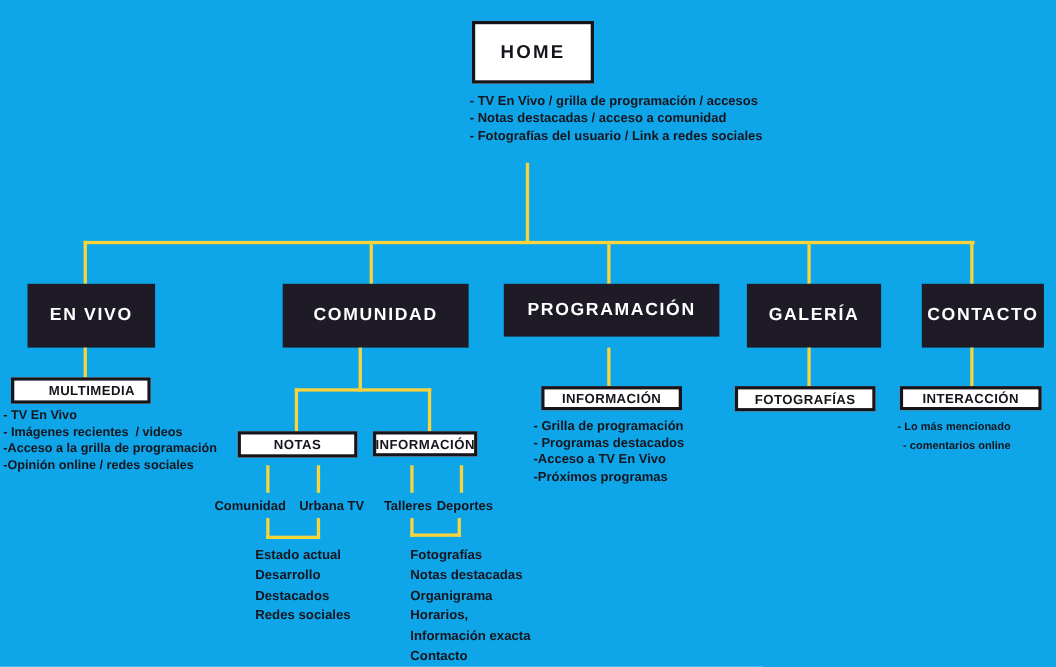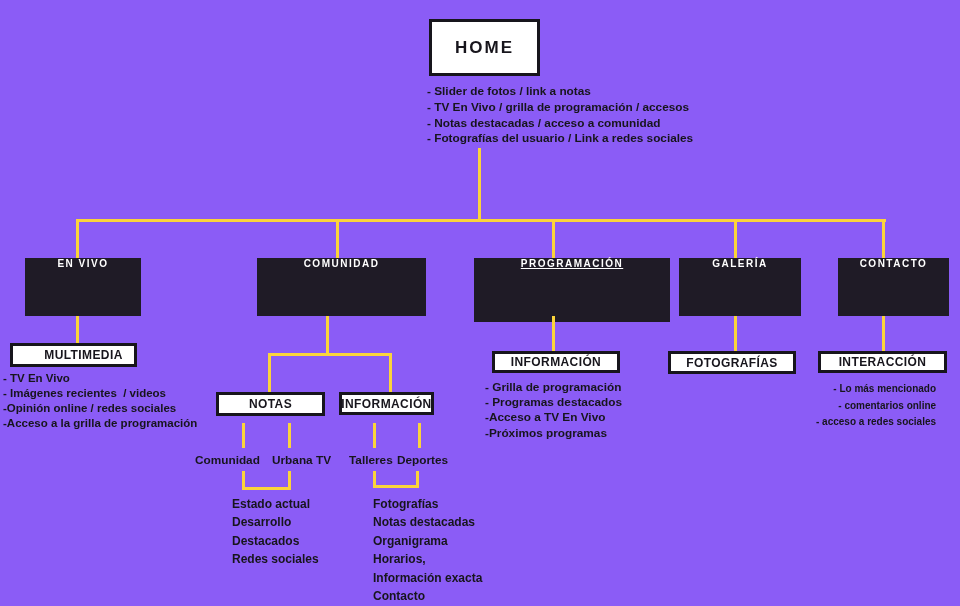--- a/index.html
+++ b/index.html
@@ -3,80 +3,79 @@
 <meta charset="utf-8">
 <style>
   :root{
     --accent:#FBD43B;
     --dark:#1F1B26;
     --ink:#17151C;
   }
   *{margin:0;padding:0;box-sizing:border-box;}
   body{background:#ffffff;font-family:"Liberation Sans", sans-serif;}
   .canvas{
-    position:relative;width:960px;height:606px;background:#8b5cf6;overflow:hidden;
+    position:relative;width:960px;height:606px;background:#0ea5e9;overflow:hidden;
     color:var(--ink);
   }
   .connector{position:absolute;background:var(--accent);}
   .bracket-down{ 
     position:absolute;border:3px solid var(--accent);border-bottom:none;background:transparent;
   }
   .bracket-up{ 
     position:absolute;border:3px solid var(--accent);border-top:none;background:transparent;
   }
   .box-home{
     position:absolute;background:#fff;border:3px solid var(--ink);
     display:flex;align-items:center;justify-content:center;
     font-weight:700;font-size:17px;letter-spacing:2px;color:var(--ink);
   }
   .node-dark{
     position:absolute;background:var(--dark);color:#ffffff;
-    display:flex;align-items:flex-start;justify-content:center;
-    font-weight:700;font-size:10px;letter-spacing:1.5px;
+    display:flex;align-items:center;justify-content:center;
+    font-weight:700;font-size:16px;letter-spacing:1.5px;
   }
   .sub-box{
     position:absolute;background:#ffffff;border:3px solid var(--ink);
     display:flex;align-items:center;justify-content:center;
     font-weight:700;font-size:12px;letter-spacing:.4px;color:var(--ink);
   }
   .notes{position:absolute;font-weight:700;color:var(--ink);}
   .note{white-space:pre;}
   .leaf-label{position:absolute;font-weight:700;font-size:11.8px;color:var(--ink);white-space:pre;}
 </style>
 </head>
 <body>
 
 <div class="canvas">
 
   <div class="box-home" style="left:429px;top:19px;width:111px;height:57px;">
     <span>HOME</span>
   </div>
 
   <div class="notes" style="left:427px;top:84px;font-size:11.8px;line-height:15.8px;">
-    <div class="note">- Slider de fotos / link a notas</div>
     <div class="note">- TV En Vivo / grilla de programación / accesos</div>
     <div class="note">- Notas destacadas / acceso a comunidad</div>
     <div class="note">- Fotografías del usuario / Link a redes sociales</div>
   </div>
 
   <div class="connector" style="left:478px;top:148px;width:3px;height:72px;"></div>
   <div class="connector" style="left:76px;top:219px;width:810px;height:3px;"></div>
   <div class="connector" style="left:76px;top:219px;width:3px;height:39px;"></div>
   <div class="connector" style="left:336px;top:222px;width:3px;height:36px;"></div>
   <div class="connector" style="left:552px;top:222px;width:3px;height:36px;"></div>
   <div class="connector" style="left:734px;top:222px;width:3px;height:36px;"></div>
   <div class="connector" style="left:882px;top:219px;width:3px;height:39px;"></div>
 
   <div class="node-dark" style="left:25px;top:258px;width:116px;height:58px;">
     <span>EN VIVO</span>
   </div>
   <div class="node-dark" style="left:257px;top:258px;width:169px;height:58px;">
     <span>COMUNIDAD</span>
   </div>
-  <div class="node-dark" style="left:474px;top:258px;width:196px;height:64px;text-decoration:underline;">
+  <div class="node-dark" style="left:458px;top:258px;width:196px;height:48px;">
     <span>PROGRAMACIÓN</span>
   </div>
   <div class="node-dark" style="left:679px;top:258px;width:122px;height:58px;">
     <span>GALERÍA</span>
   </div>
   <div class="node-dark" style="left:838px;top:258px;width:111px;height:58px;">
     <span>CONTACTO</span>
   </div>
 
   <div class="connector" style="left:76px;top:316px;width:3px;height:28px;"></div>
@@ -101,22 +100,22 @@
   <div class="sub-box" style="left:668px;top:351px;width:128px;height:23px;">
     <span>FOTOGRAFÍAS</span>
   </div>
   <div class="sub-box" style="left:818px;top:351px;width:129px;height:22px;">
     <span>INTERACCIÓN</span>
   </div>
 
   <div class="notes" style="left:3px;top:371px;font-size:11.5px;line-height:15px;">
     <div class="note">- TV En Vivo</div>
     <div class="note">- Imágenes recientes  / videos</div>
+    <div class="note">-Acceso a la grilla de programación</div>
     <div class="note">-Opinión online / redes sociales</div>
-    <div class="note">-Acceso a la grilla de programación</div>
   </div>
 
   <div class="connector" style="left:242px;top:423px;width:3px;height:25px;"></div>
   <div class="connector" style="left:288px;top:423px;width:3px;height:25px;"></div>
   <div class="connector" style="left:373px;top:423px;width:3px;height:25px;"></div>
   <div class="connector" style="left:418px;top:423px;width:3px;height:25px;"></div>
 
   <div class="leaf-label" style="left:195px;top:453px;">Comunidad</div>
   <div class="leaf-label" style="left:272px;top:453px;">Urbana TV</div>
   <div class="leaf-label" style="left:349px;top:453px;">Talleres</div>
@@ -144,16 +143,15 @@
   <div class="notes" style="left:485px;top:380px;font-size:11.8px;line-height:15.2px;">
     <div class="note">- Grilla de programación</div>
     <div class="note">- Programas destacados</div>
     <div class="note">-Acceso a TV En Vivo</div>
     <div class="note">-Próximos programas</div>
   </div>
 
   <div class="notes" style="left:816px;top:381px;font-size:10px;line-height:16.7px;text-align:right;">
     <div class="note">- Lo más mencionado</div>
     <div class="note">- comentarios online</div>
-    <div class="note">- acceso a redes sociales</div>
   </div>
 
 </div>
 
 </body></html>

